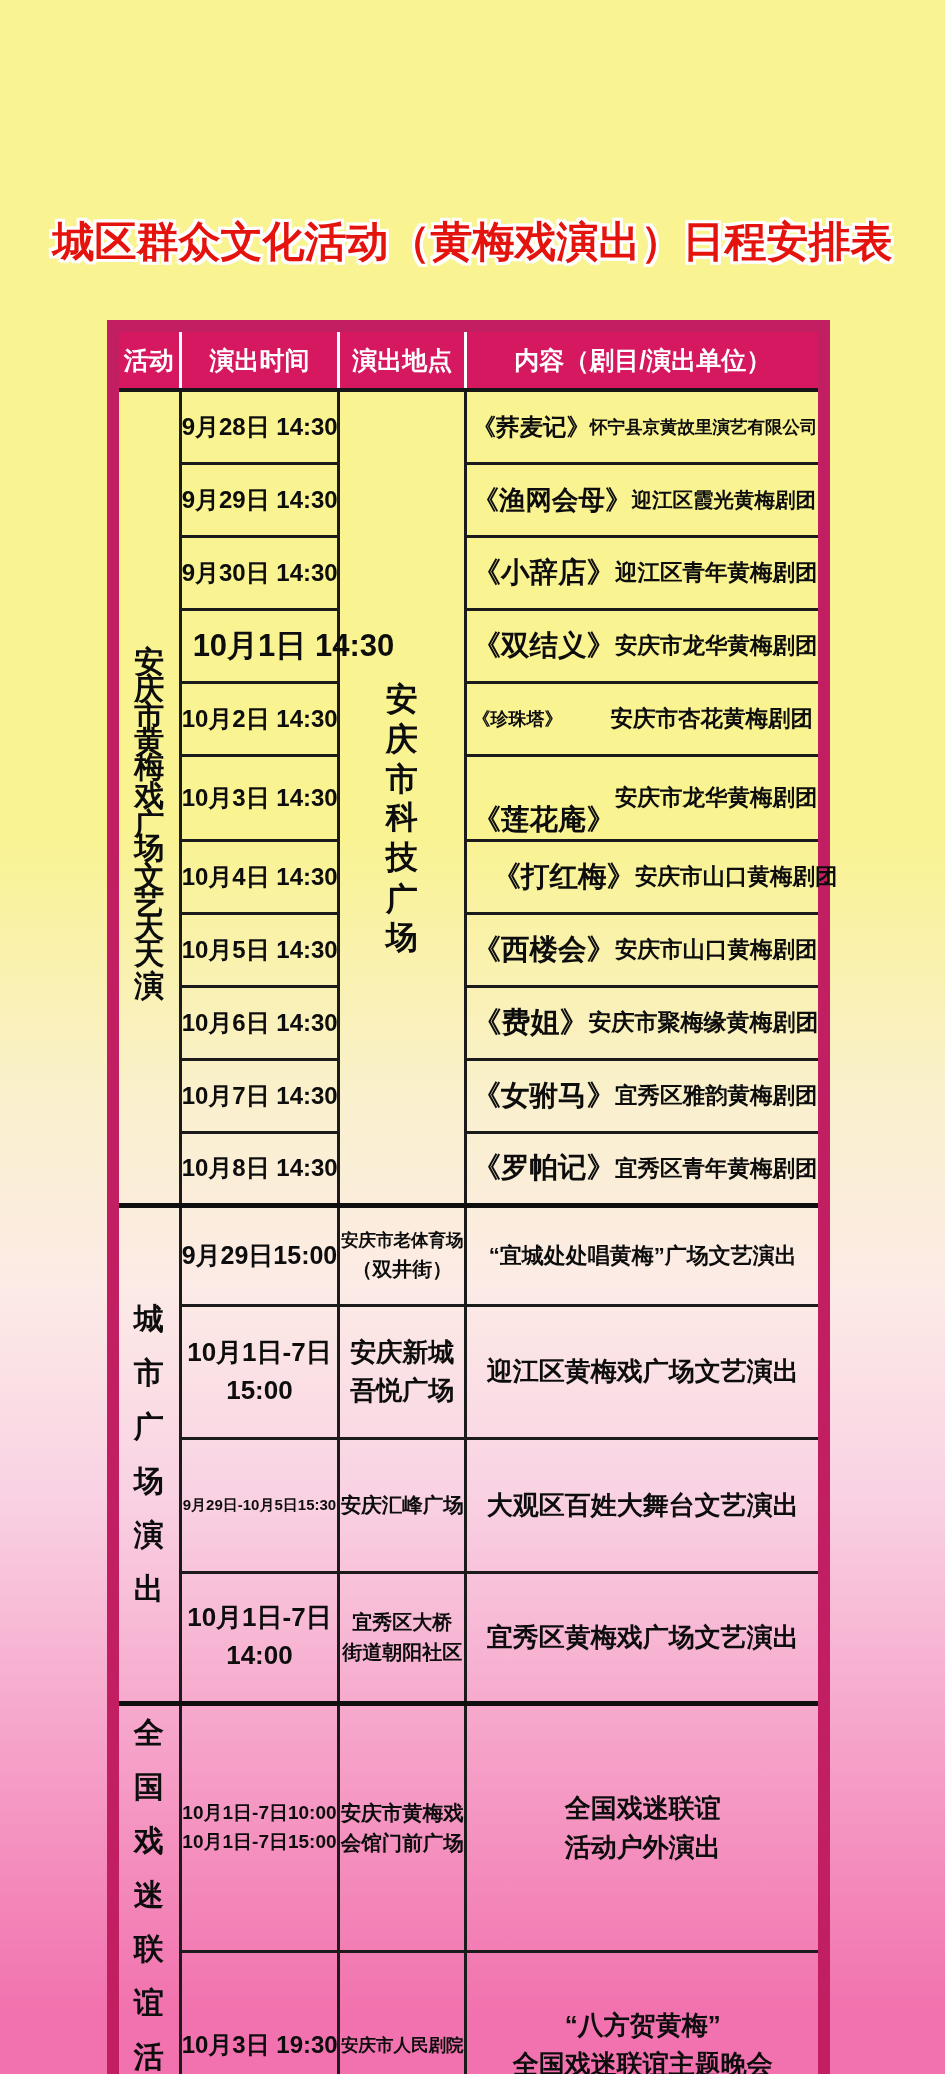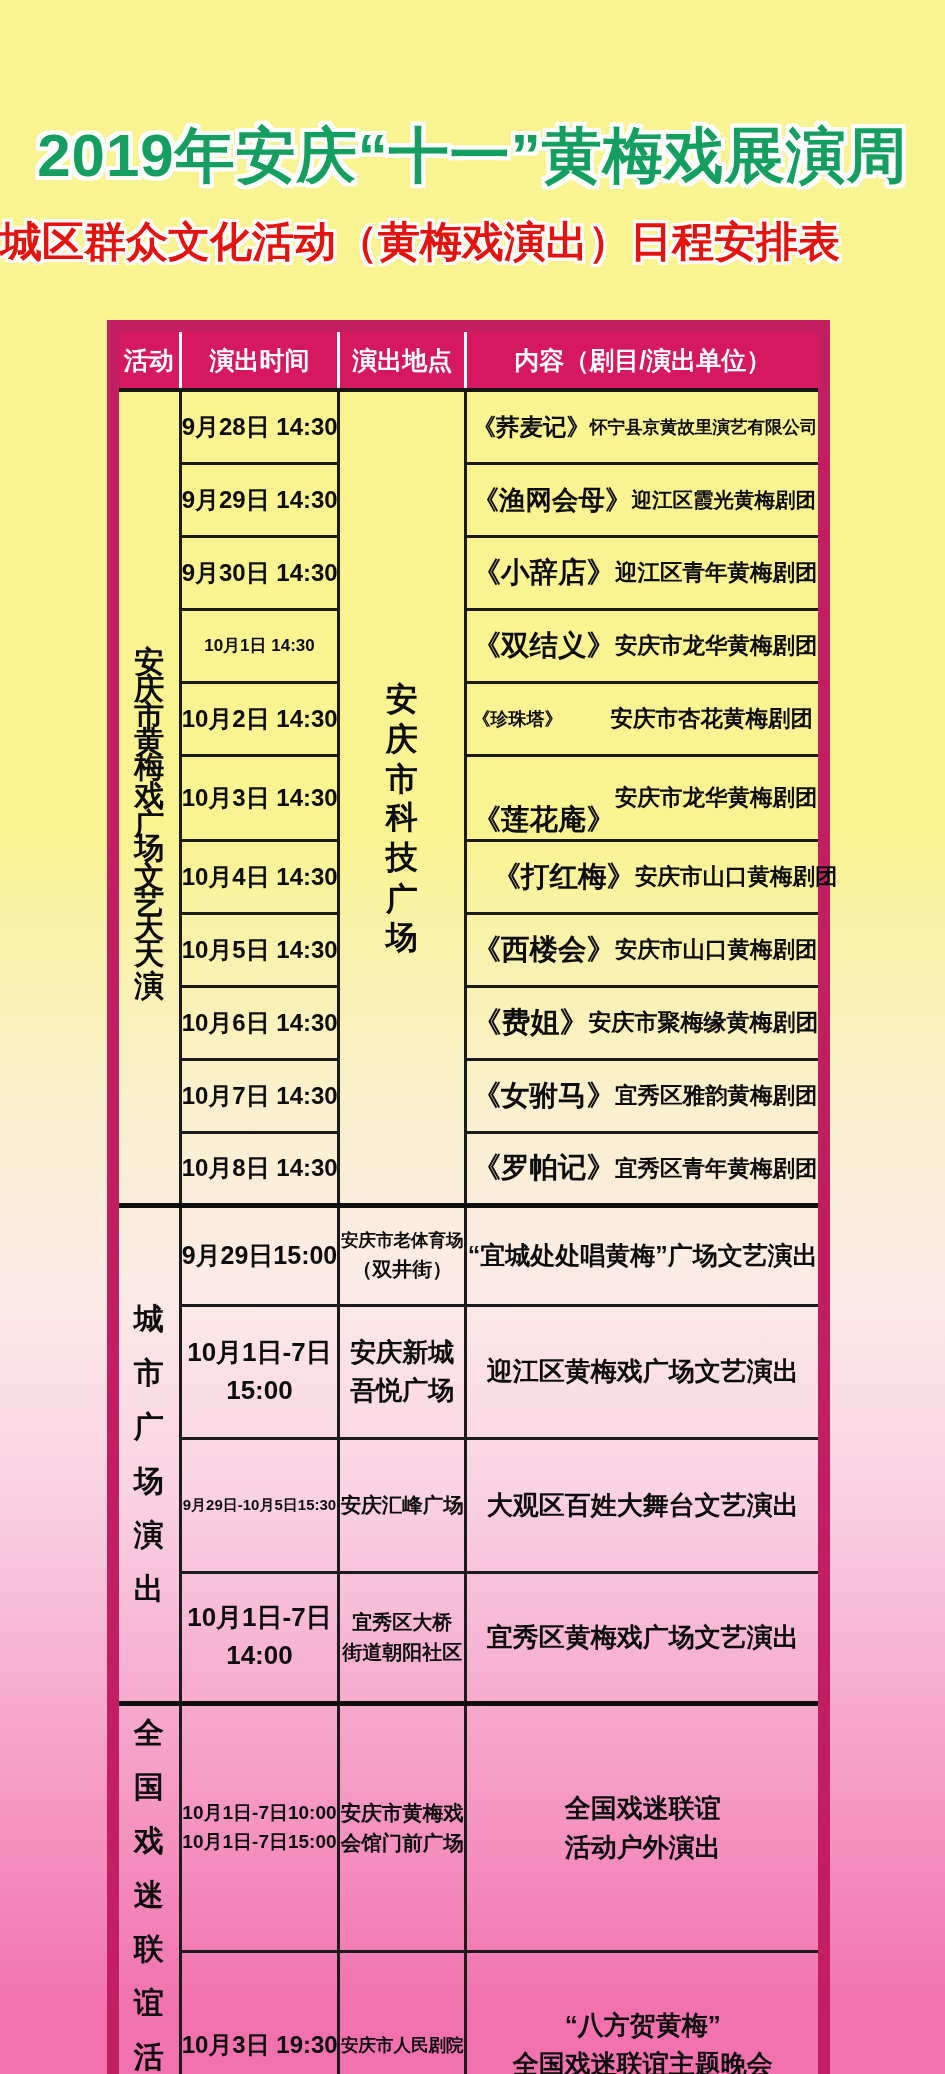--- a/index.html
+++ b/index.html
@@ -6,21 +6,21 @@
   body{width:945px;height:2074px;overflow:hidden;
        font-family:"Liberation Sans","DejaVu Sans",sans-serif;}
   .poster{position:relative;width:945px;height:2074px;
     background:linear-gradient(180deg,
       var(--bg-top,#f9f391) 0%, #f9f391 40%, #faf0cd 53%, #fcebe6 62%,
       #f9d2e3 72%, #f6a3c9 84%, var(--bg-bottom,#f172ae) 97%);}
   .title{position:absolute;top:116px;left:0;right:0;text-align:center;
     font-size:60px;font-weight:800;color:var(--title-green,#149e5f);letter-spacing:1px;
     text-shadow:-4px -4px 0 #fff,4px -4px 0 #fff,-4px 4px 0 #fff,4px 4px 0 #fff,
       -4px 0 0 #fff,4px 0 0 #fff,0 -4px 0 #fff,0 4px 0 #fff;}
-  .subtitle{position:absolute;top:214px;left:0;right:0;text-align:left;
+  .subtitle{position:absolute;top:214px;left:0;right:0;text-align:center;
     font-size:42px;font-weight:800;color:var(--subtitle-red,#e5130d);
     text-shadow:-3px -3px 0 #fff,3px -3px 0 #fff,-3px 3px 0 #fff,3px 3px 0 #fff,
       -3px 0 0 #fff,3px 0 0 #fff,0 -3px 0 #fff,0 3px 0 #fff;}
   table.schedule{position:absolute;left:107px;top:320px;width:723px;
     border-collapse:collapse;table-layout:fixed;
     border:12px solid var(--frame,#c21f63);}
   th,td{border:3px solid var(--grid,#1b1b1b);text-align:center;vertical-align:middle;
     color:#0d0d0d;font-weight:700;padding:0;}
   thead tr{height:64px;}
   th{background:var(--header-bg,#d5185f);color:#fff;font-size:25px;font-weight:700;
@@ -42,21 +42,20 @@
   .content-line{font-size:26px;line-height:1.5;}
   .actline{font-size:30px;line-height:1.8;}
   .shrink{white-space:nowrap;}
   tr.h100{height:100px;} tr.h133{height:133px;} tr.h134{height:134px;}
   tr.h131{height:131px;} tr.h144{height:144px;} tr.h111{height:111px;}
 </style>
 </head>
 <body>
 
 <div class="poster">
-  <div class="title">2019年安庆“十一”黄梅戏展演周</div>
   <div class="subtitle">城区群众文化活动（黄梅戏演出）日程安排表</div>
 
   <table class="schedule">
     <colgroup>
       <col style="width:66px">
         <col style="width:156px">
         <col style="width:125px">
         <col style="width:352px">
     </colgroup>
     <thead>
@@ -103,21 +102,21 @@
           </td>
         <td>
             <div class="cwrap flexfit">
               <span class="play" style="font-size: 28.5px;">《小辞店》</span>
               <span class="troupe" style="font-size: 22.5px;">迎江区青年黄梅剧团</span>
             </div>
           </td>
       </tr>
       <tr>
         <td>
-            <div class="t-s1 shrink" style="font-size: 17px;">10月1日 14:30</div>
+            <div class="t-s1 shrink" style="font-size: 31px; margin-left: 11px;">10月1日 14:30</div>
           </td>
         <td>
             <div class="cwrap flexfit">
               <span class="play" style="font-size: 28.5px; font-family: Liberation Mono, monospace;">《双结义》</span>
               <span class="troupe" style="font-size: 22.5px;">安庆市龙华黄梅剧团</span>
             </div>
           </td>
       </tr>
       <tr>
         <td>
@@ -206,21 +205,21 @@
           <div class="actline">演出</div>
         </td>
         <td>
             <div class="line shrink" style="font-size: 25px;">9月29日15:00</div>
           </td>
         <td>
           <div class="line sm shrink" style="font-size: 17.5px;">安庆市老体育场</div>
           <div class="line sm shrink">（双井街）</div>
         </td>
         <td>
-            <div class="content-line shrink" style="font-size: 25px;">“宜城处处唱黄梅”广场文艺演出</div>
+            <div class="content-line shrink" style="font-size: 22px;">“宜城处处唱黄梅”广场文艺演出</div>
           </td>
       </tr>
       <tr class="h133">
         <td>
           <div class="line shrink">10月1日-7日</div>
           <div class="line shrink">15:00</div>
         </td>
         <td>
           <div class="line shrink">安庆新城</div>
           <div class="line shrink">吾悦广场</div>

